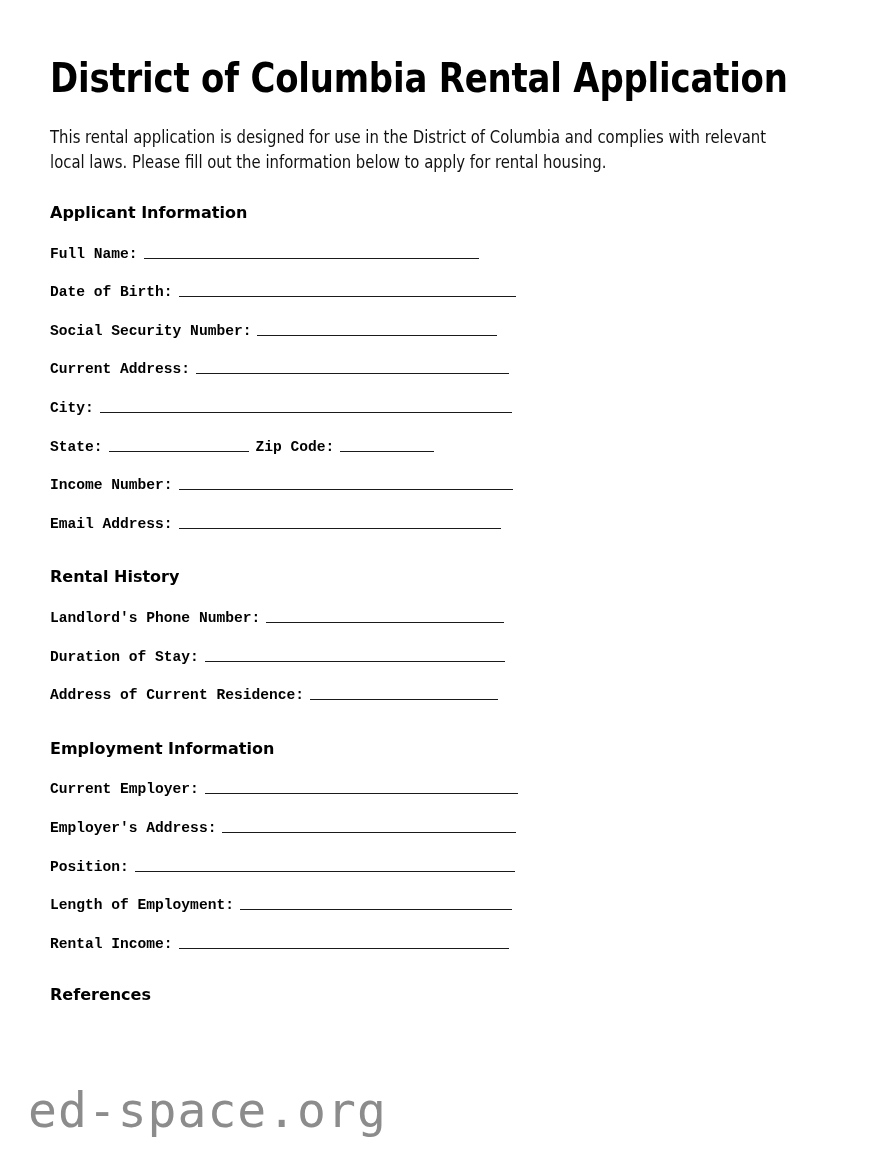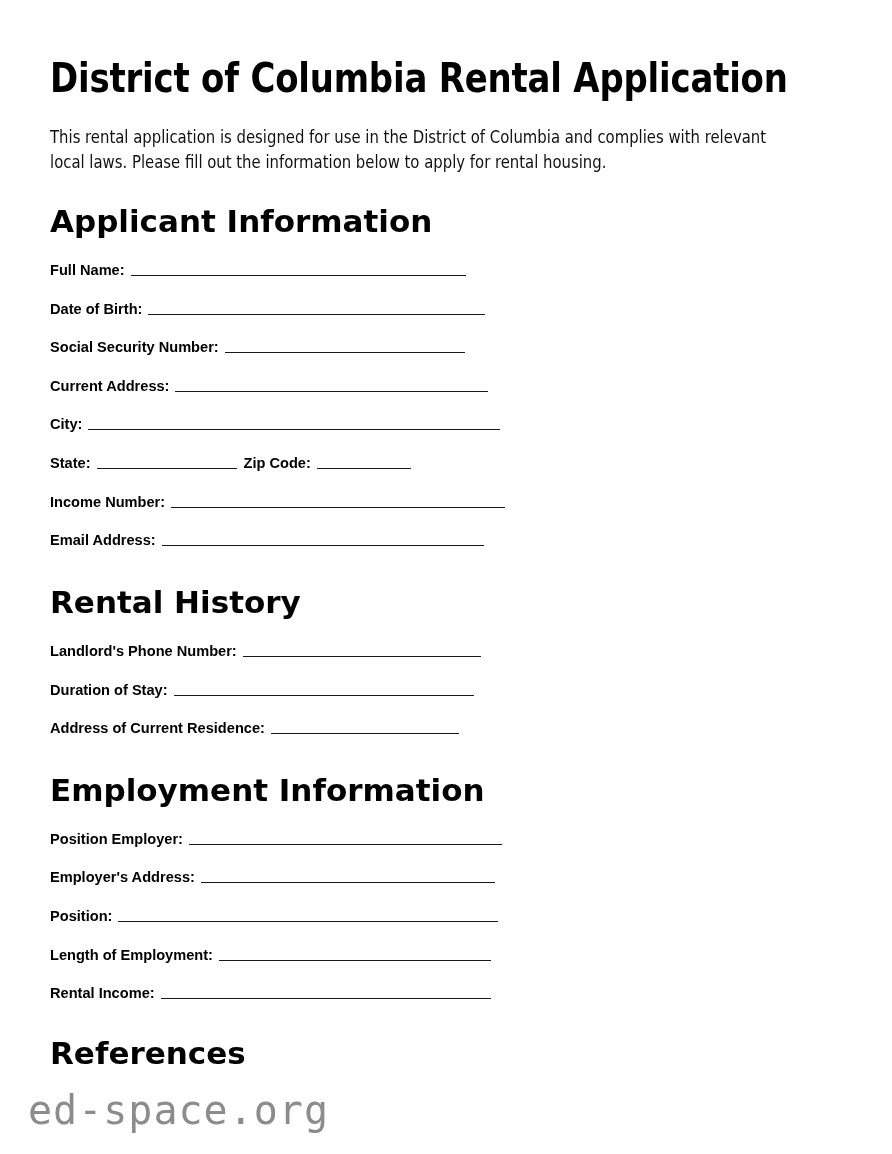--- a/index.html
+++ b/index.html
@@ -57,41 +57,41 @@
     width: 775px;
     transform: scaleX(0.95);
     transform-origin: left top;
     color: #111;
   }
 
   
   .section-heading {
     font-family: "DejaVu Sans", "Liberation Sans", sans-serif;
     font-weight: bold;
-    font-size: 31px;
+    font-size: 16px;
     line-height: 1.1;
     margin: 0;
     color: #000;
     white-space: nowrap;
   }
   .sh-applicant   { padding-top: 29px; }
   .sh-rental      { padding-top: 25px; }
   .sh-employment  { padding-top: 25px; }
   .sh-references  { padding-top: 23px; }
 
   
   .fields {
     margin: 0;
     padding: 0;
     list-style: none;
   }
   .field-row {
     display: flex;
     align-items: baseline;
-    font-family: Liberation Sans, sans-serif;
+    font-family: Liberation Mono, monospace;
     font-weight: bold;
     font-size: 14.6px;
     line-height: 38.6px;
     white-space: nowrap;
     color: #000;
   }
   .field-row:first-child { margin-top: 13px; }
 
   .field-label { flex: 0 0 auto; }
 
@@ -109,21 +109,21 @@
     flex: 0 0 auto;
     margin-left: 7px;
   }
 
   
   .watermark {
     position: absolute;
     left: 28px;
     top: 1088px;
     font-family: "DejaVu Sans Mono", "Liberation Mono", monospace;
-    font-size: 40px;
+    font-size: 48px;
     line-height: 44px;
     letter-spacing: 1px;
     color: #8c8c8c;
     white-space: nowrap;
     user-select: none;
   }
 </style>
 </head>
 <body>
 
@@ -184,21 +184,21 @@
         </li>
         <li class="field-row">
           <span class="field-label">Address of Current Residence:</span>
           <span class="field-line" style="width: 188px;"></span>
         </li>
       </ul>
 
     <h2 class="section-heading sh-employment">Employment Information</h2>
     <ul class="fields">
         <li class="field-row">
-          <span class="field-label">Position Employer:</span>
+          <span class="field-label">Current Employer:</span>
           <span class="field-line" style="width: 313px;"></span>
         </li>
         <li class="field-row">
           <span class="field-label">Employer's Address:</span>
           <span class="field-line" style="width: 294px;"></span>
         </li>
         <li class="field-row">
           <span class="field-label">Position:</span>
           <span class="field-line" style="width: 380px;"></span>
         </li>

